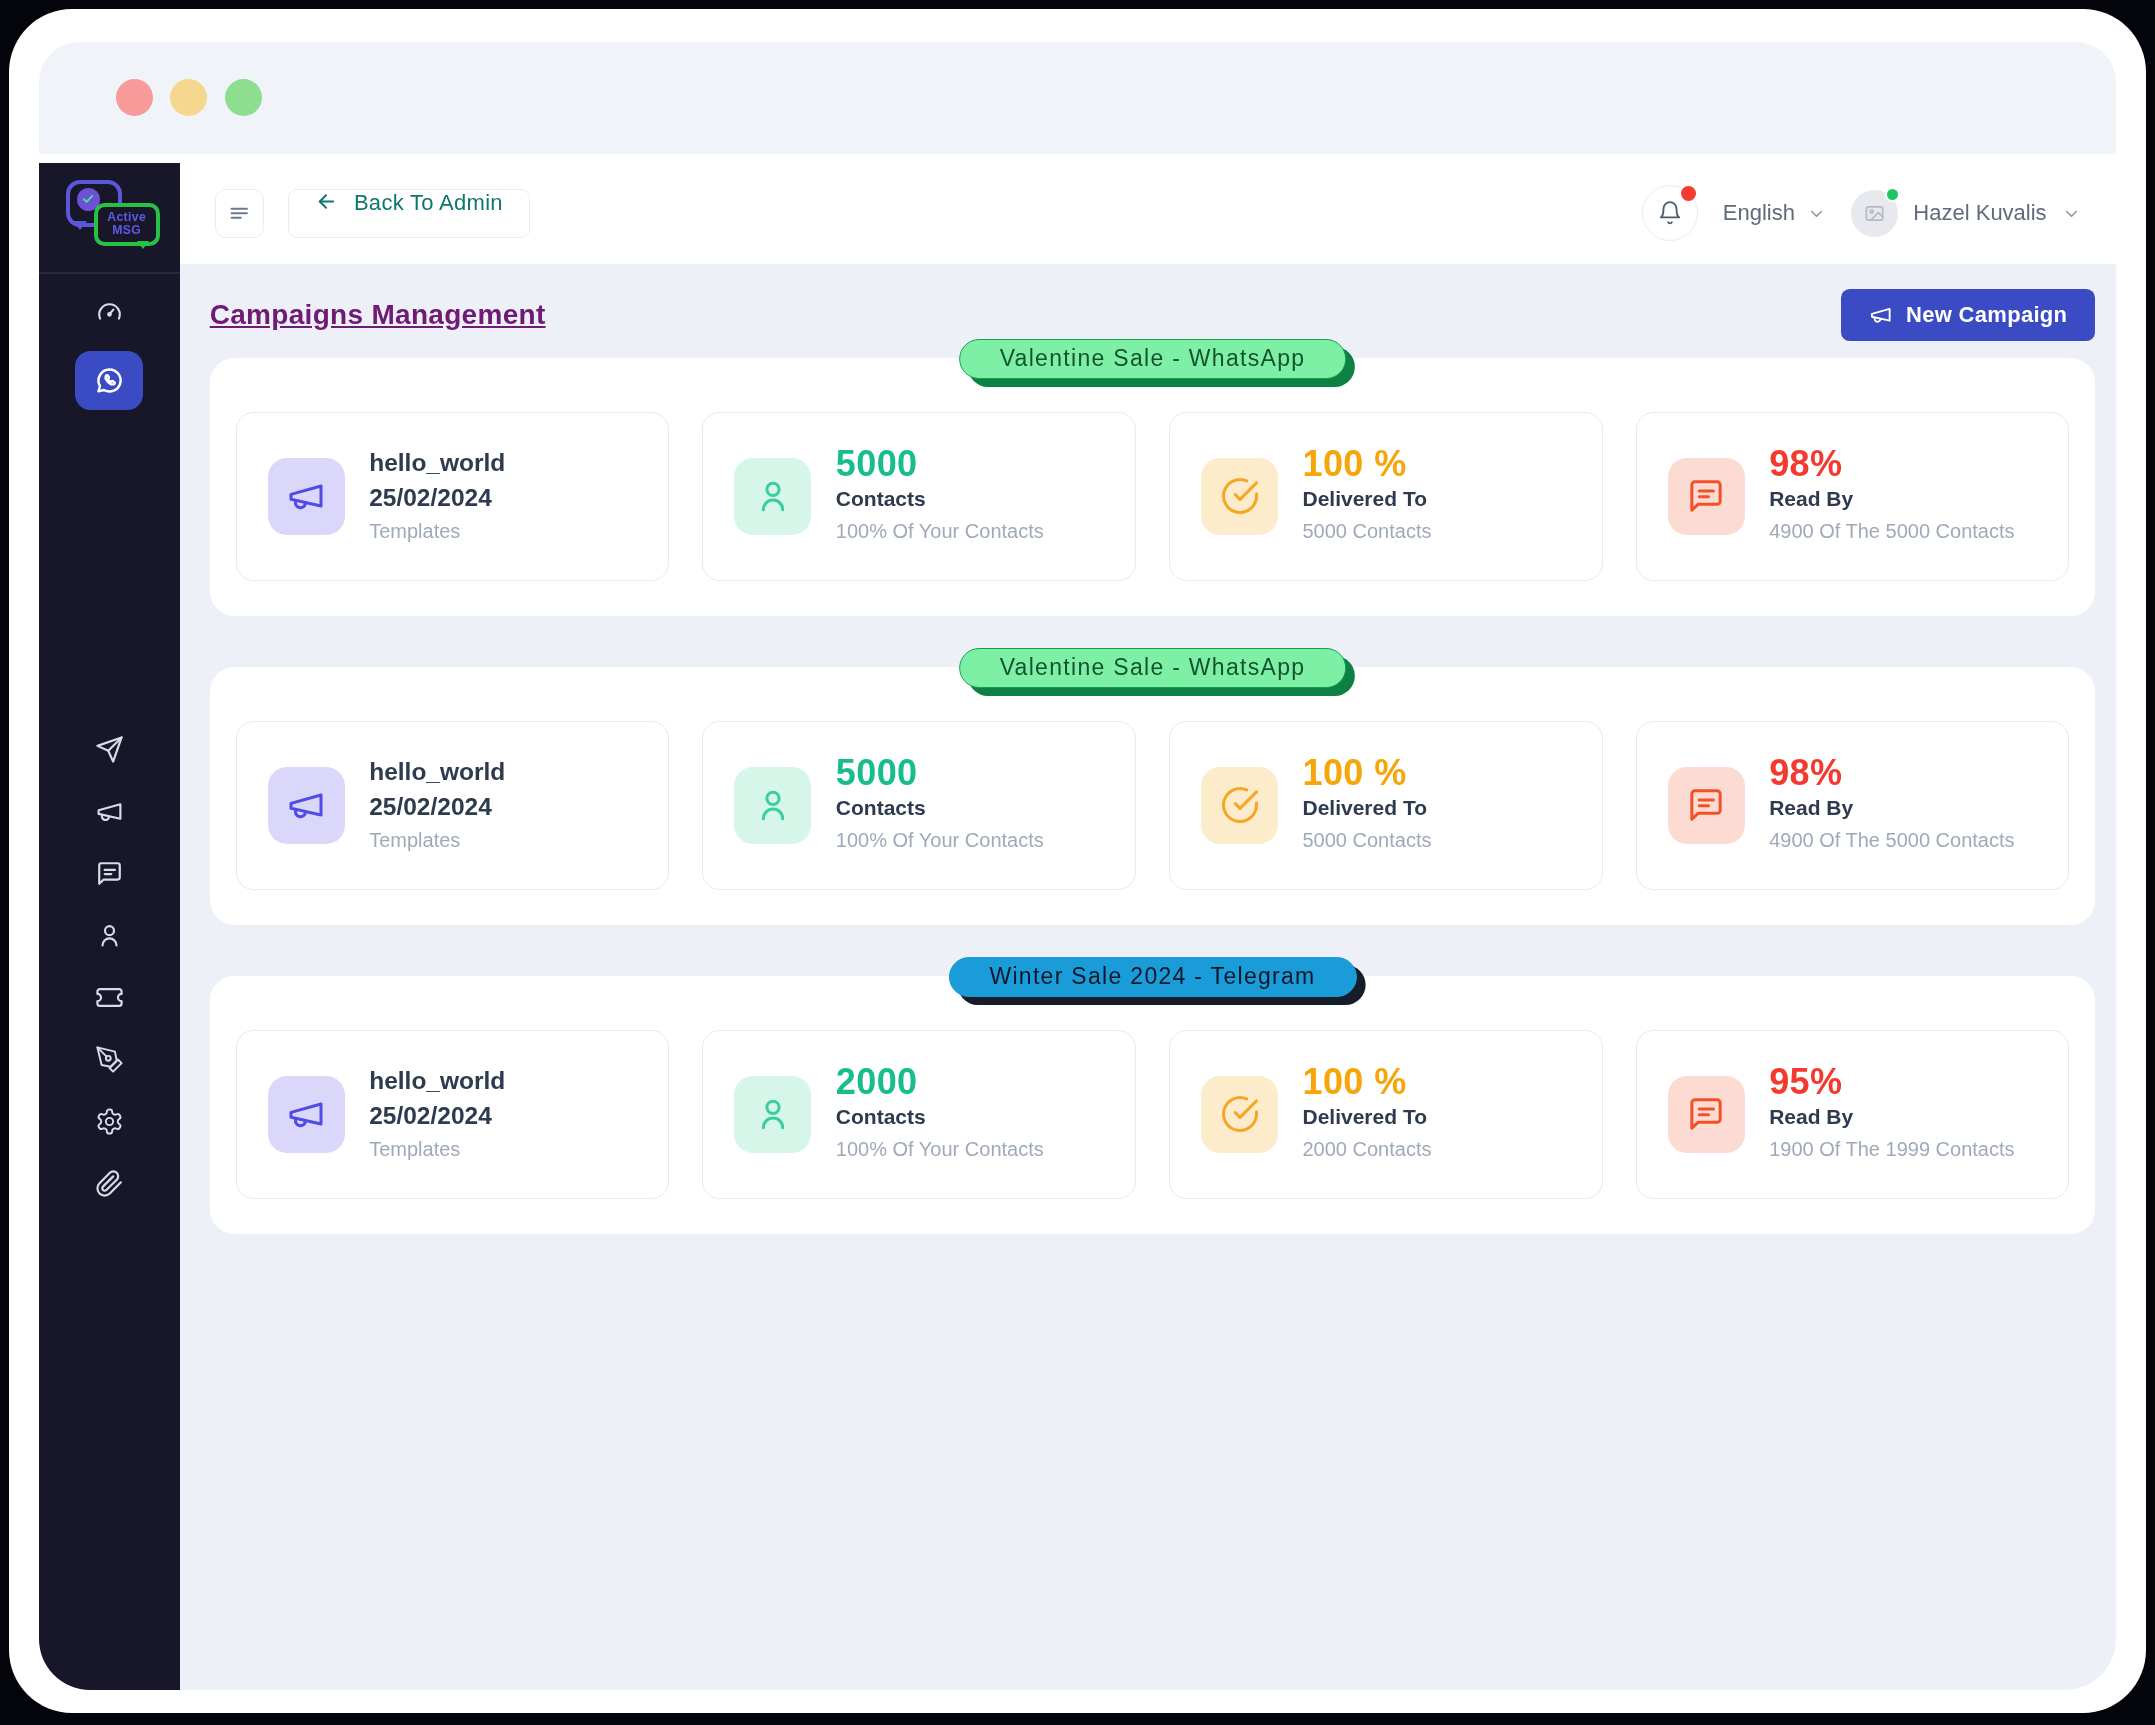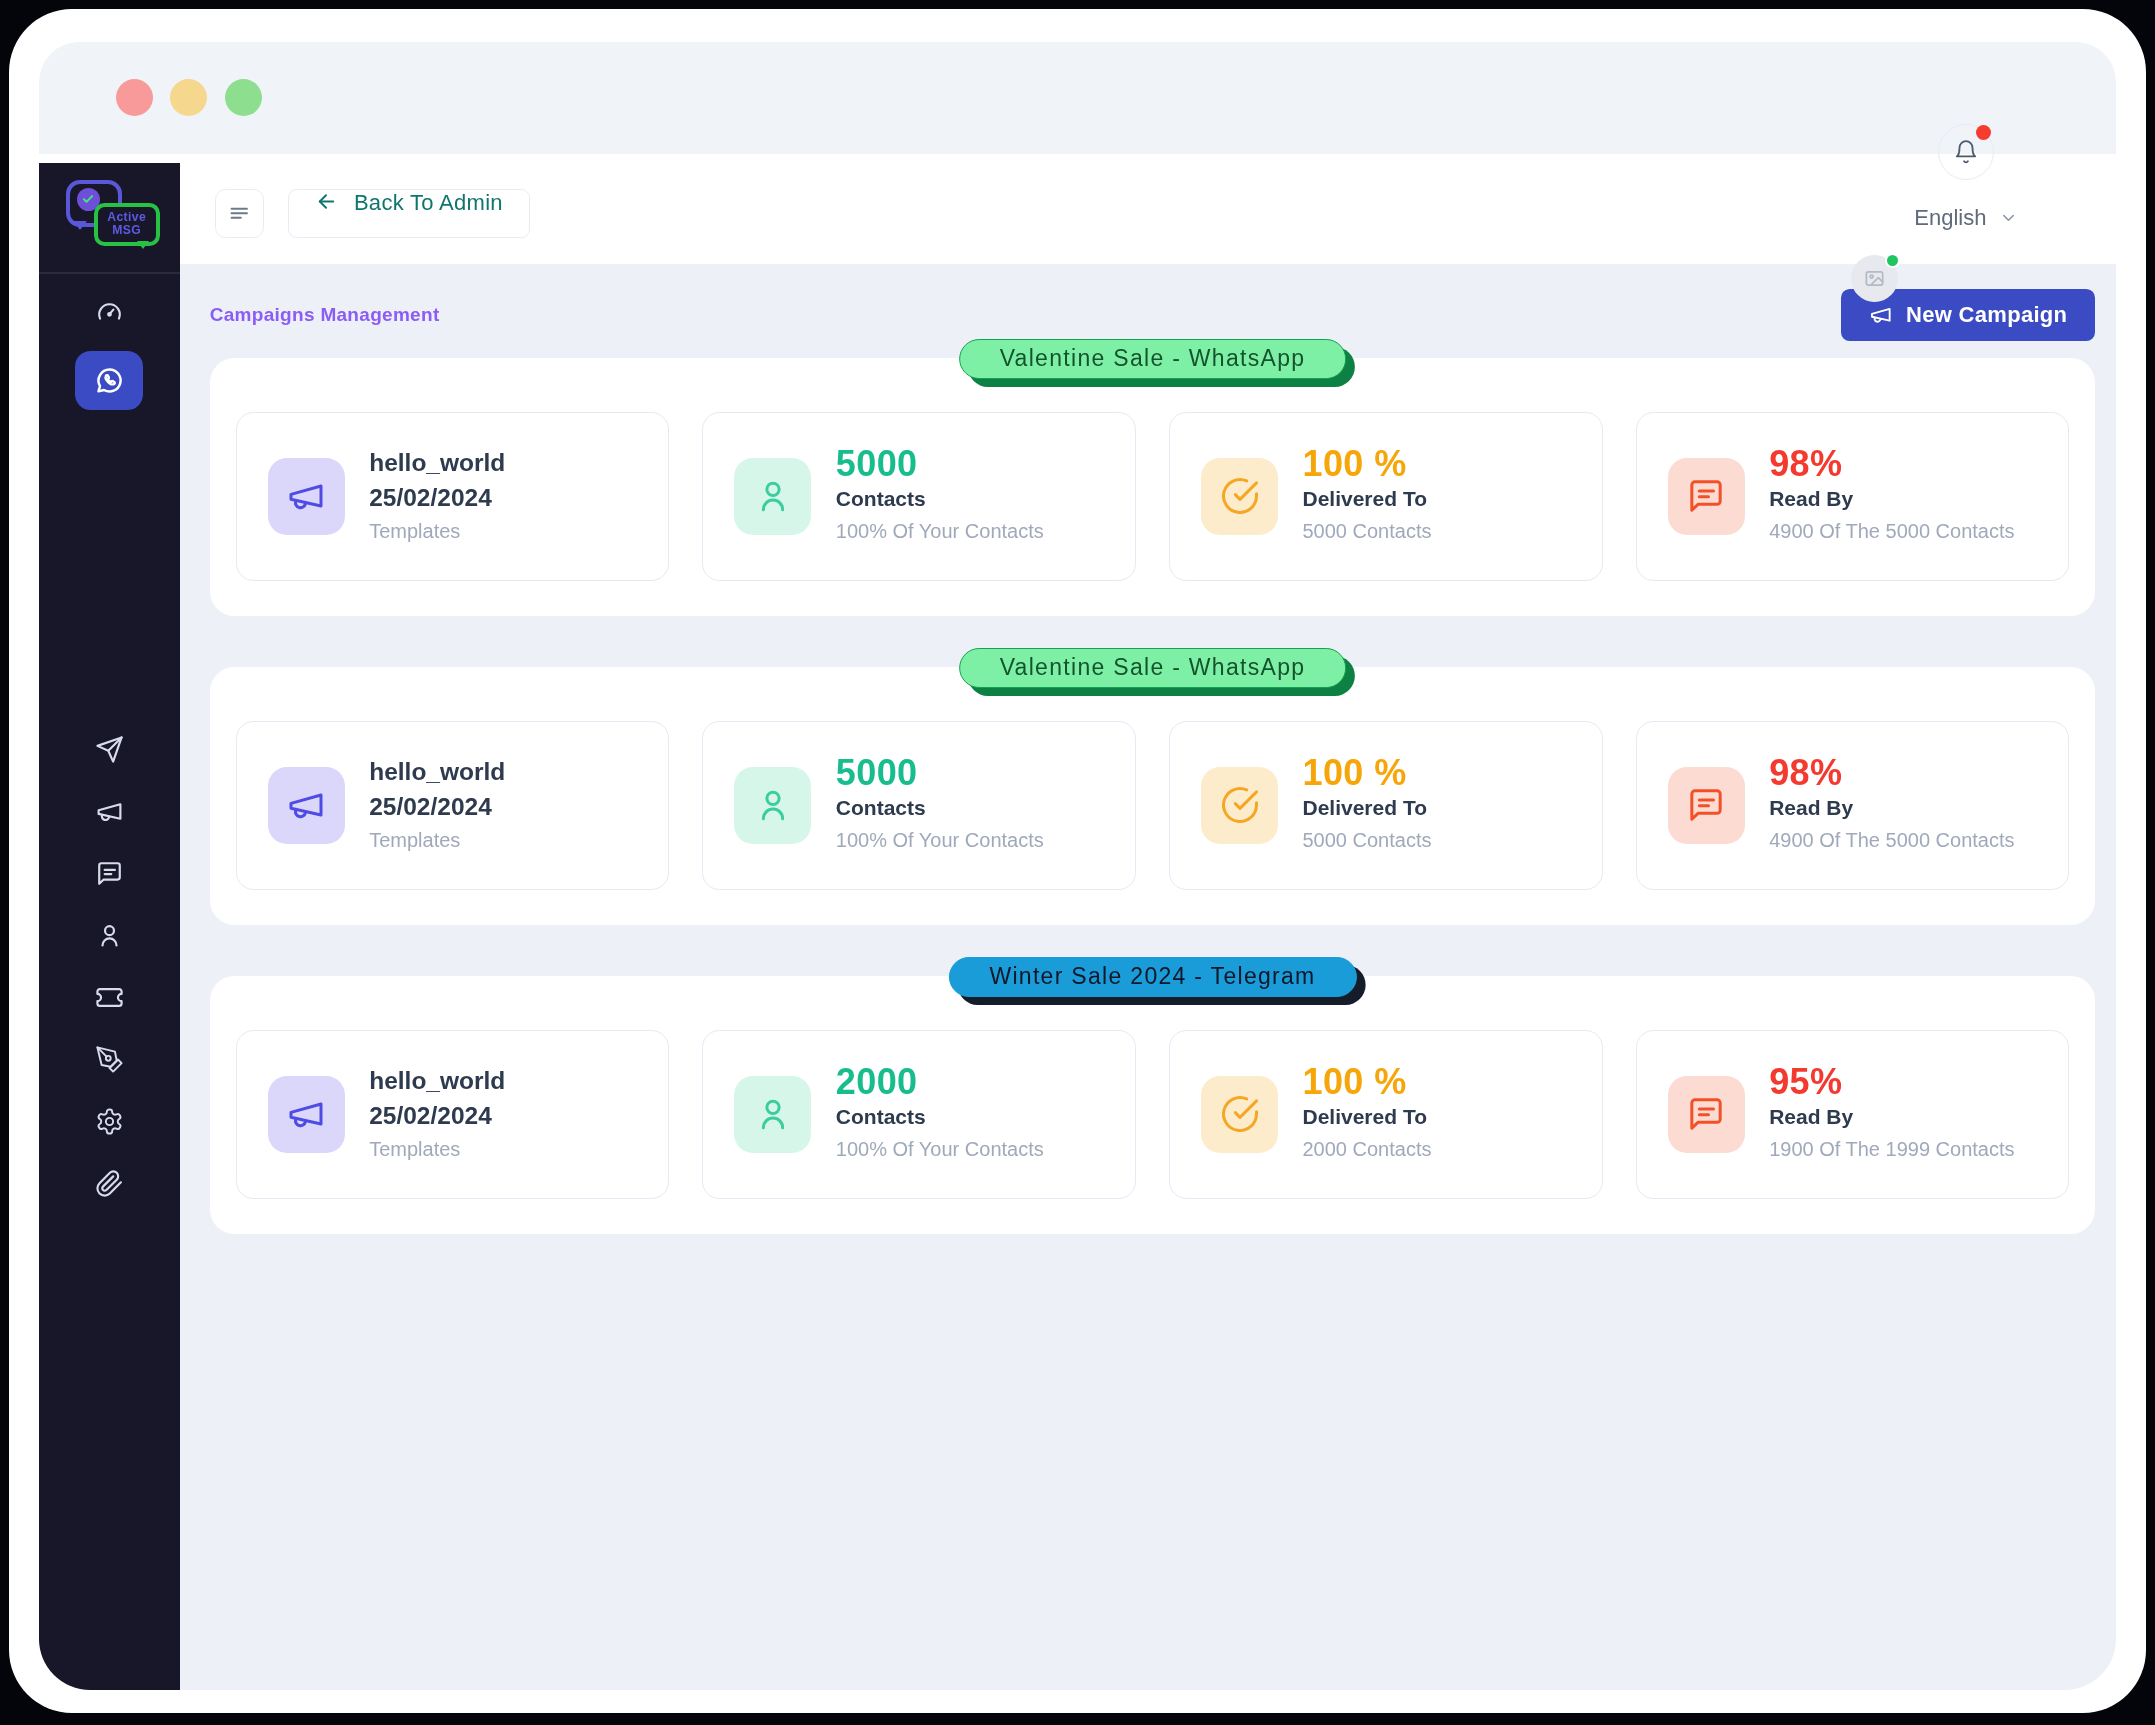--- a/index.html
+++ b/index.html
@@ -54,21 +54,21 @@
   .topbar-left { display:flex; align-items:center; gap:24.5px; }
   .icon-btn { width:49px; height:49px; border:1.7px solid #e7ecf4; border-radius:10.5px;
               background:#fff; color:#6e7a8a; display:flex; align-items:center;
               justify-content:center; cursor:pointer; }
   .icon-btn svg { width:24.5px; height:24.5px; }
   .back-btn { height:49px; padding:0 26px; border:1.7px solid #e7ecf4; border-radius:8.7px;
               background:#fff; color:#0f766e; font-size:22px; display:flex;
               align-items:flex-start; gap:15.7px; cursor:pointer;
               font-family:inherit; letter-spacing:0.3px; }
   .back-btn svg { width:23px; height:23px; }
-  .topbar-right { display:flex; align-items:center; gap:24.5px;flex-direction:column; }
+  .topbar-right { display:flex; align-items:center; gap:24.5px; }
   .bell-wrap { position:relative; width:56px; height:56px; border:1.7px solid #e7ecf4;
                border-radius:50%; display:flex; align-items:center; justify-content:center;
                color:#4d5b6e; cursor:pointer; }
   .bell-wrap svg { width:26px; height:26px; }
   .red-dot { position:absolute; top:0; right:1.7px; width:15px; height:15px;
              border-radius:50%; background:#f63b2f; }
   .lang { display:flex; align-items:center; gap:12.2px; color:#5f6b7a; font-size:22px;
           cursor:pointer; }
   .chev { width:19px; height:19px; color:#8a96a6; }
   .user-menu { display:flex; align-items:center; gap:15.7px; cursor:pointer;
@@ -77,21 +77,21 @@
             background:#e7e9ee; display:flex; align-items:center; justify-content:center;
             color:#b4bac5; }
   .avatar svg { width:23px; height:23px; }
   .green-dot { position:absolute; top:-2.6px; right:-2.6px; width:15px; height:15px;
                border-radius:50%; background:#1fc463; border:2.6px solid #ffffff; }
 
   
   .main { flex:1; background:#edf1f7; padding:24.5px 21px 0 30px; overflow:hidden; }
   .page-header { display:flex; align-items:center; justify-content:space-between;
                  height:54px; margin-bottom:15.7px; }
-  .page-title { font-size:19px; font-weight:700; color:#8b5cf6; letter-spacing:0.3px; }
+  .page-title { font-size:28px; font-weight:700; color:#701a75; letter-spacing:0.3px;text-decoration:underline; }
   .new-campaign { height:52px; padding:0 28px; border:none; border-radius:8.7px;
                   background:#3b4bc3; color:#ffffff; font-size:22px; font-weight:700;
                   display:flex; align-items:center; gap:13px; cursor:pointer;
                   font-family:inherit; letter-spacing:0.3px; }
   .new-campaign svg { width:23.6px; height:23.6px; }
 
   .campaign { position:relative; background:#ffffff; border-radius:24.5px;
               padding:54px 26px 35px; margin-bottom:51px; }
   .badge { position:absolute; top:-19px; left:50%; transform:translateX(-50%);
            height:40px; padding:0 40px; border-radius:23px; border:1.7px solid;

